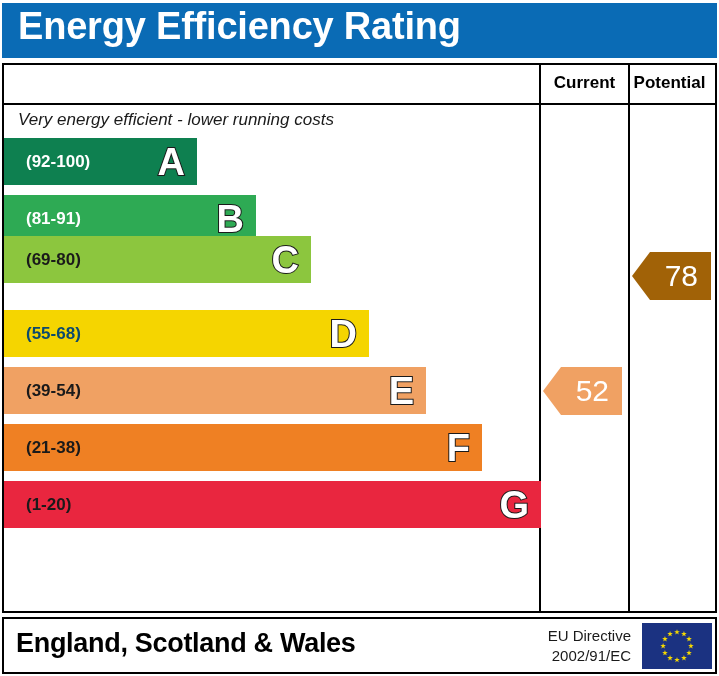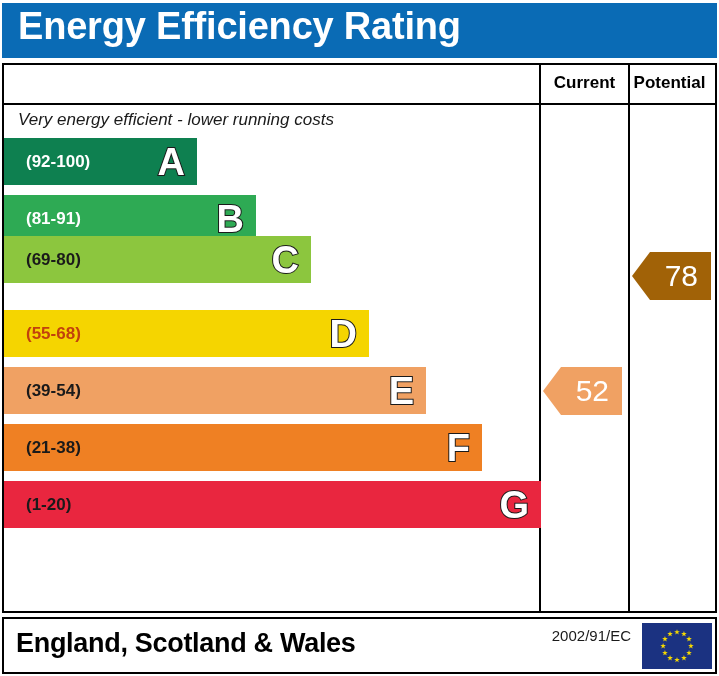--- a/index.html
+++ b/index.html
@@ -73,21 +73,21 @@
       </div>
       <div class="band" style="left: 4px; top: 195px; width: 252px; background: rgb(46, 170, 84);">
         <span class="range" style="color: rgb(255, 255, 255);">(81-91)</span>
         <span class="letter">B</span>
       </div>
       <div class="band" style="left: 4px; top: 236px; width: 307px; background: rgb(140, 198, 62);">
         <span class="range" style="color: rgb(26, 26, 26);">(69-80)</span>
         <span class="letter">C</span>
       </div>
       <div class="band" style="left: 4px; top: 310px; width: 365px; background: rgb(245, 213, 0);">
-        <span class="range" style="color: #c2410c;">(55-68)</span>
+        <span class="range" style="color: #0c4a6e;">(55-68)</span>
         <span class="letter">D</span>
       </div>
       <div class="band" style="left: 4px; top: 367px; width: 422px; background: rgb(240, 161, 99);">
         <span class="range" style="color: rgb(26, 26, 26);">(39-54)</span>
         <span class="letter">E</span>
       </div>
       <div class="band" style="left: 4px; top: 424px; width: 478px; background: rgb(239, 128, 35);">
         <span class="range" style="color: rgb(26, 26, 26);">(21-38)</span>
         <span class="letter">F</span>
       </div>
@@ -100,20 +100,21 @@
   <div class="arrow" id="arrow-current" style="top: 367px; left: 543px; width: 79px; background: rgb(240, 161, 99);">
     <span class="val">52</span>
   </div>
   <div class="arrow" id="arrow-potential" style="top: 252px; left: 632px; width: 79px; background: #a16207;">
     <span class="val">78</span>
   </div>
 
   <div class="frame-footer"></div>
   <div class="footer-title">England, Scotland &amp; Wales</div>
   <div class="eu-text">
+    <div>EU Directive</div>
     <div>2002/91/EC</div>
   </div>
   <div class="eu-flag">
     <svg viewBox="0 0 72 48" xmlns="http://www.w3.org/2000/svg" aria-hidden="true">
       <rect x="0" y="0" width="72" height="48" fill="#1b3281"></rect>
       <g id="eu-stars" fill="#f5d800">
           <polygon points="36.00,6.40 36.73,8.50 38.95,8.54 37.18,9.88 37.82,12.01 36.00,10.74 34.18,12.01 34.82,9.88 33.05,8.54 35.27,8.50"></polygon>
           <polygon points="43.25,8.34 43.98,10.44 46.20,10.48 44.43,11.83 45.07,13.95 43.25,12.68 41.43,13.95 42.07,11.83 40.30,10.48 42.52,10.44"></polygon>
           <polygon points="48.56,13.65 49.29,15.75 51.51,15.79 49.74,17.13 50.38,19.26 48.56,17.99 46.74,19.26 47.38,17.13 45.61,15.79 47.83,15.75"></polygon>
           <polygon points="50.50,20.90 51.23,23.00 53.45,23.04 51.68,24.38 52.32,26.51 50.50,25.24 48.68,26.51 49.32,24.38 47.55,23.04 49.77,23.00"></polygon>

